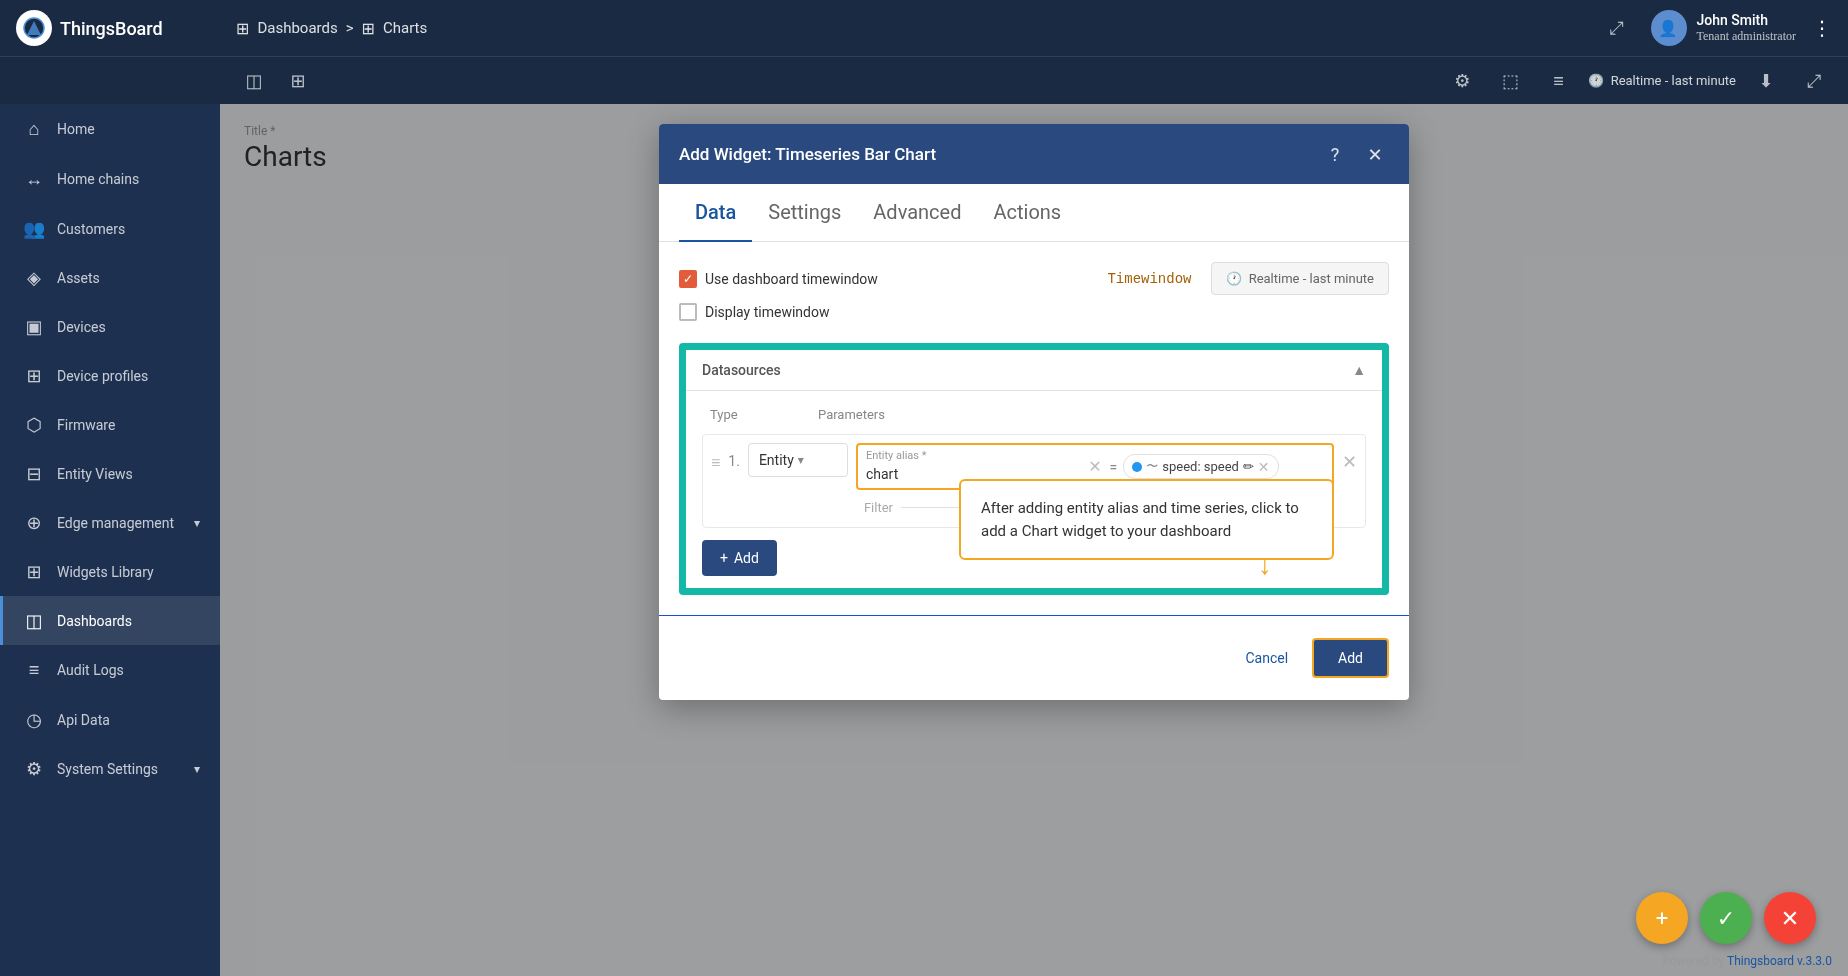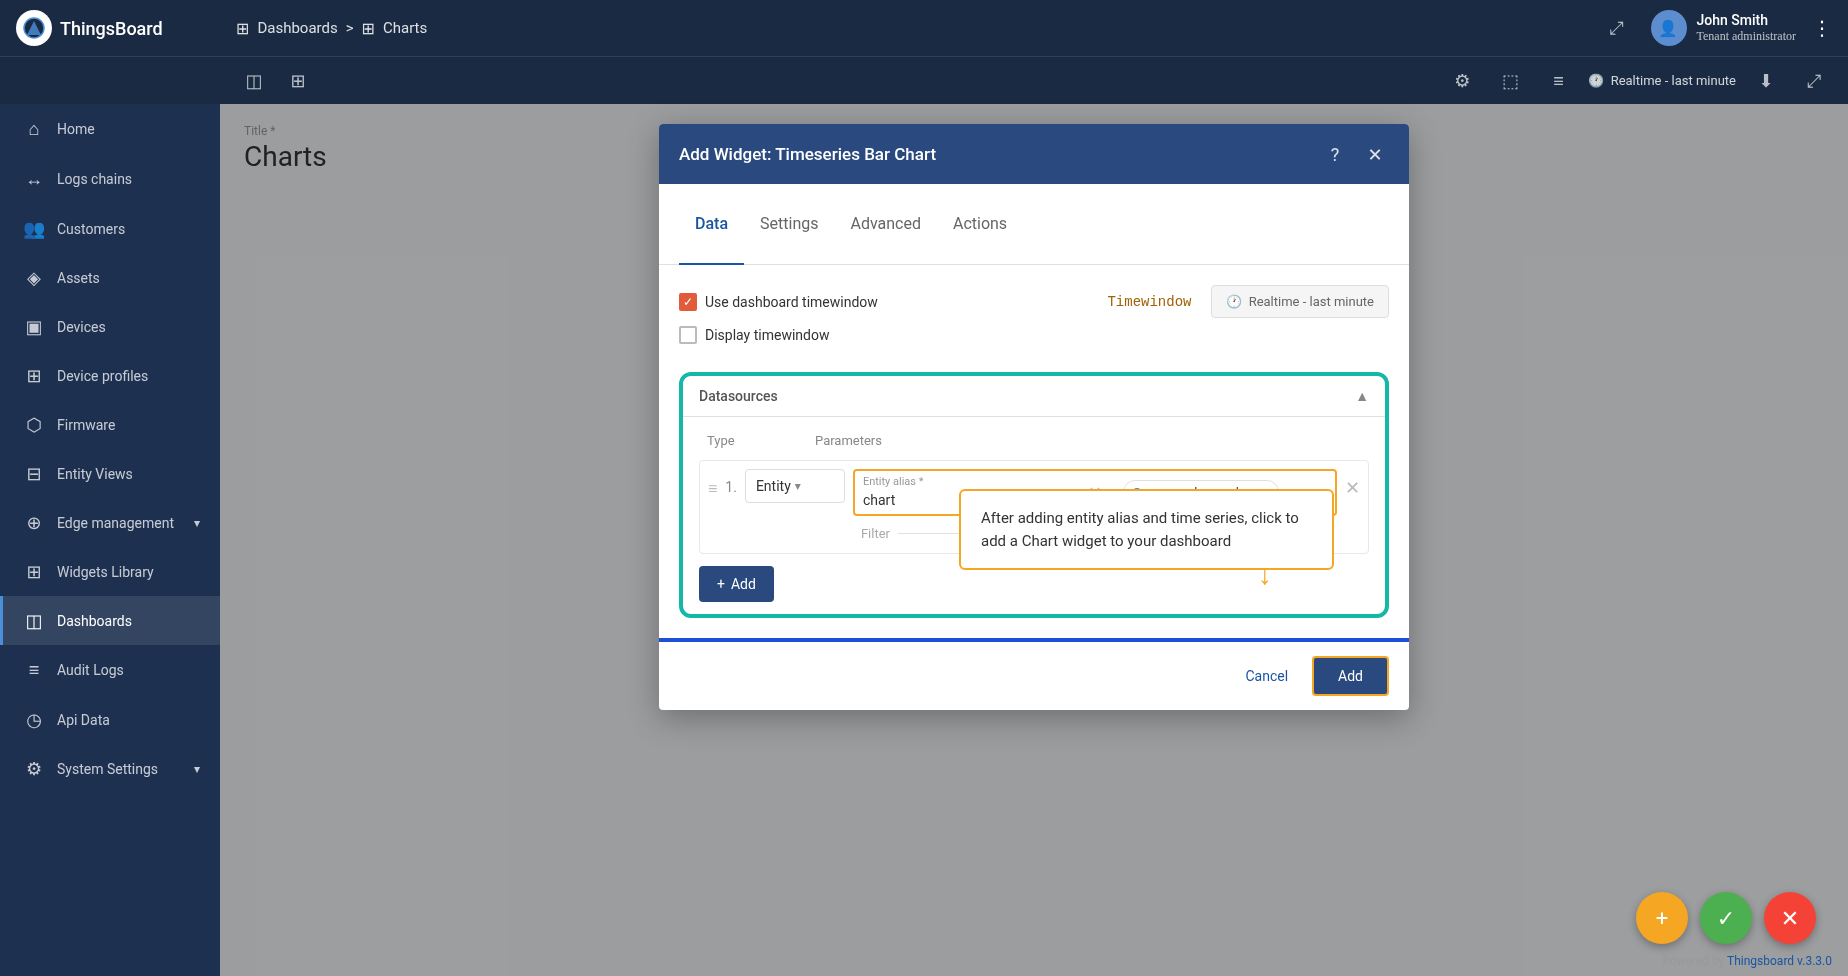--- a/index.html
+++ b/index.html
@@ -210,22 +210,22 @@
     }
 
     
     .modal-tabs {
       display: flex;
       border-bottom: 1px solid #e0e0e0;
       padding: 0 20px;
       background: white;
     }
     .modal-tab {
-      padding: 30px 16px;
-      font-size: 16px;
+      padding: 16px 16px;
+      font-size: 20px;
       color: #666;
       cursor: pointer;
       border-bottom: 2px solid transparent;
       margin-bottom: -1px;
     }
     .modal-tab.active {
       color: #1a56a0;
       border-bottom-color: #1a56a0;
       font-weight: 500;
     }
@@ -287,23 +287,23 @@
       border: 1px solid #ddd;
       border-radius: 4px;
       background: #f5f5f5;
       color: #666;
       font-size: 13px;
       cursor: pointer;
     }
 
     
     .datasources-section {
-      border: 4px solid #14b8a6;
-      border-radius: 12px;
-      margin-top: 28px;
+      border: 7px solid #14b8a6;
+      border-radius: 4px;
+      margin-top: 22px;
     }
     .datasources-header {
       display: flex;
       align-items: center;
       padding: 12px 16px;
       font-size: 14px;
       color: #555;
       font-weight: 500;
       border-bottom: 1px solid #e0e0e0;
       cursor: pointer;
@@ -436,26 +436,26 @@
       border: none;
       border-radius: 4px;
       padding: 10px 18px;
       font-size: 14px;
       cursor: pointer;
       margin-top: 12px;
     }
 
     
     .modal-footer {
-      padding: 14px 20px;
+      padding: 22px 20px;
       display: flex;
       justify-content: flex-end;
       align-items: center;
       gap: 12px;
-      border-top: 4px solid #1d4ed8;
+      border-top: 1px solid #1d4ed8;
       position: relative;
     }
     .cancel-btn {
       color: #1a56a0;
       background: none;
       border: none;
       font-size: 14px;
       cursor: pointer;
       padding: 8px 12px;
     }
@@ -582,21 +582,21 @@
 
 <div class="main-layout">
 
   <div class="sidebar">
     <div class="sidebar-item">
       <span class="icon">⌂</span>
       <span>Home</span>
     </div>
     <div class="sidebar-item">
       <span class="icon">↔</span>
-      <span>Logs chains</span>
+      <span>Home chains</span>
     </div>
     <div class="sidebar-item">
       <span class="icon">👥</span>
       <span>Customers</span>
     </div>
     <div class="sidebar-item">
       <span class="icon">◈</span>
       <span>Assets</span>
     </div>
     <div class="sidebar-item">

